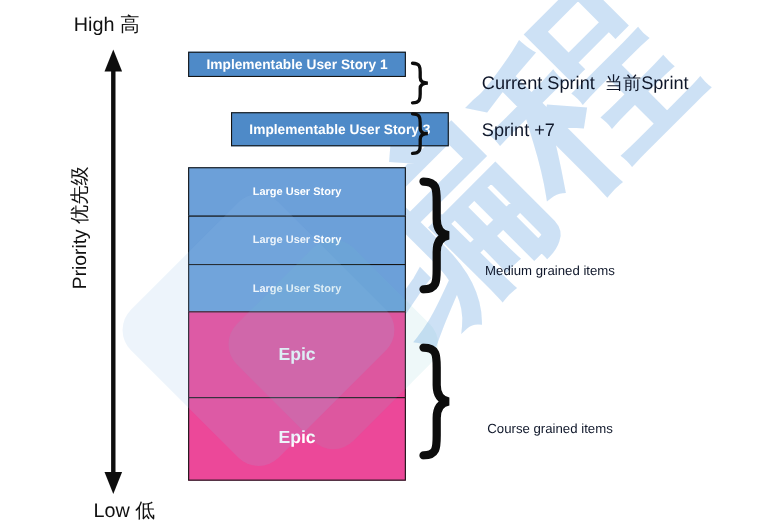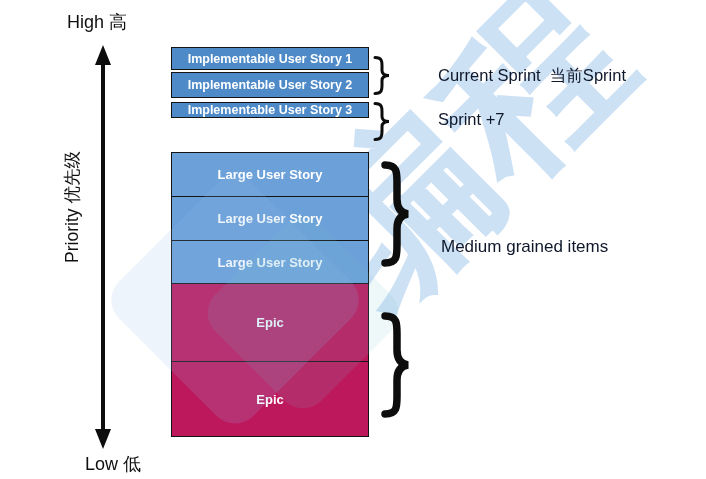--- a/index.html
+++ b/index.html
@@ -28,37 +28,37 @@
     font-size:17.5px;white-space:nowrap;
   }
   .axis-arrow{position:absolute;left:92px;top:44px;z-index:3;}
   
   .box{
     position:absolute;left:171px;width:198px;box-sizing:border-box;
     border:1px solid #141414;display:flex;align-items:center;justify-content:center;
     color:#ffffff;font-weight:bold;z-index:1;
   }
   .box-story{background:#4E8AC8;font-size:12.5px;}
-  .box-large{background:#6CA0D9;font-size:13px;}
-  .box-epic{background:#be185d;font-size:13px;}
+  .box-large{background:#6CA0D9;font-size:10px;}
+  .box-epic{background:#ec4899;font-size:16px;}
   .s1{top:47px;height:23px;} .s2{top:72px;height:26px;}
-  .s3{top:102px;height:16px;} .s4{top:127px;height:26px;}
+  .s3{top:102px;height:31px;margin-left:39px;} .s4{top:127px;height:26px;}
   .l1{top:152px;height:45px;} .l2{top:196px;height:45px;} .l3{top:240px;height:44px;}
   .e1{top:283px;height:79px;} .e2{top:361px;height:76px;}
   
   .brace{position:absolute;z-index:3;}
   .br1{left:372px;top:55px;}
   .br2{left:372px;top:101px;}
   .br3{left:380px;top:161px;}
   .br4{left:380px;top:312px;}
   
   .ann{position:absolute;z-index:3;color:#0f172a;white-space:pre;}
   .ann-current{left:438px;top:65px;font-size:16.5px;}
   .ann-sprint1{left:438px;top:110px;font-size:16.5px;}
-  .ann-block{font-size:17px;line-height:25.5px;text-align:right;}
+  .ann-block{font-size:12px;line-height:25.5px;text-align:right;}
   .ann-medium{left:441px;top:183px;}
   .ann-coarse{left:443px;top:327px;}
 </style>
 </head>
 <body>
 
 <div class="stage">
 
   <div class="wm-chars">编程</div>
   <div class="wm-diamond wm-d1"></div>
@@ -69,23 +69,20 @@
   <div class="lbl lbl-priority">Priority 优先级</div>
 
   <svg class="axis-arrow" width="22" height="406" viewBox="0 0 22 406">
     <line x1="11" y1="16" x2="11" y2="390" stroke="#0d0d0d" stroke-width="4"></line>
     <polygon points="11,1 3,21 19,21" fill="#0d0d0d"></polygon>
     <polygon points="11,405 3,385 19,385" fill="#0d0d0d"></polygon>
   </svg>
 
   <div class="box box-story s1">
       <span>Implementable User Story 1</span>
-    </div>
-  <div class="box box-story s2">
-      <span>Implementable User Story 2</span>
     </div>
   <div class="box box-story s3">
       <span>Implementable User Story 3</span>
     </div>
   <div class="box box-large l1">
       <span>Large User Story</span>
     </div>
   <div class="box box-large l2">
       <span>Large User Story</span>
     </div>
@@ -113,16 +110,17 @@
   </svg>
 
   <div class="ann ann-current">Current Sprint  当前Sprint</div>
   <div class="ann ann-sprint1">Sprint +7</div>
 
   <div class="ann ann-block ann-medium">
     <div>Medium grained items</div>
   </div>
 
   <div class="ann ann-block ann-coarse">
+    <div>Course grained items</div>
     
   </div>
 
 </div>
 
 </body></html>

